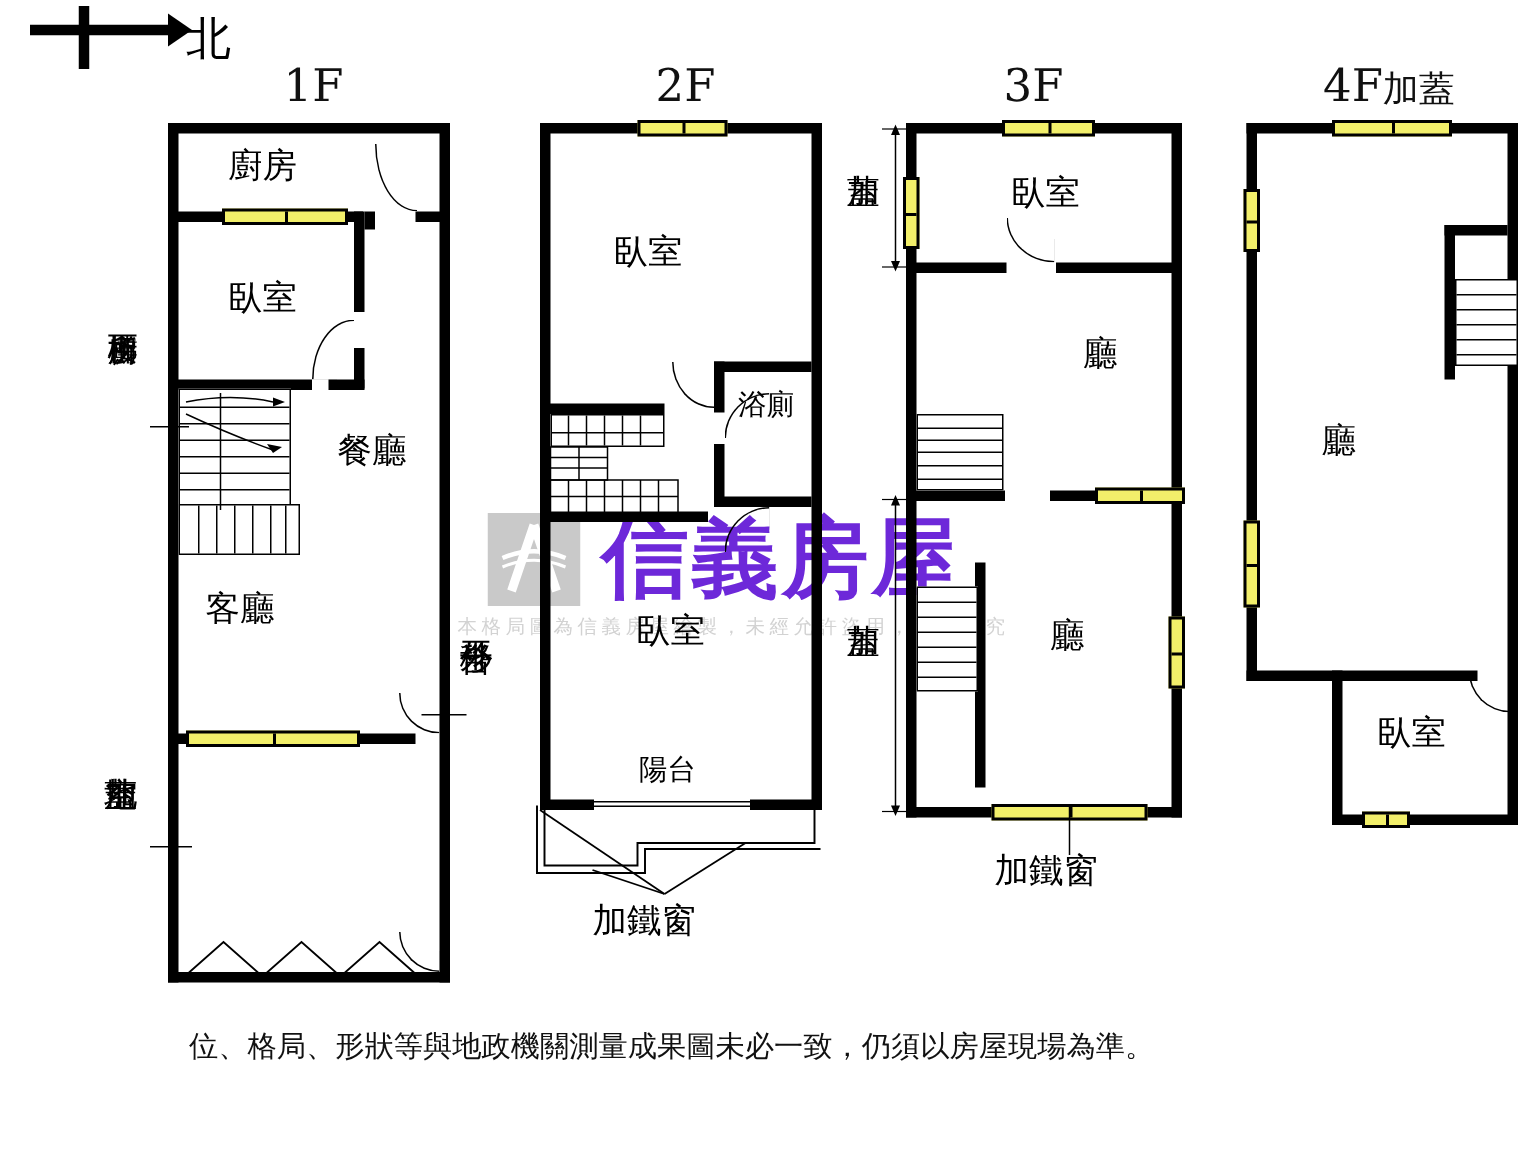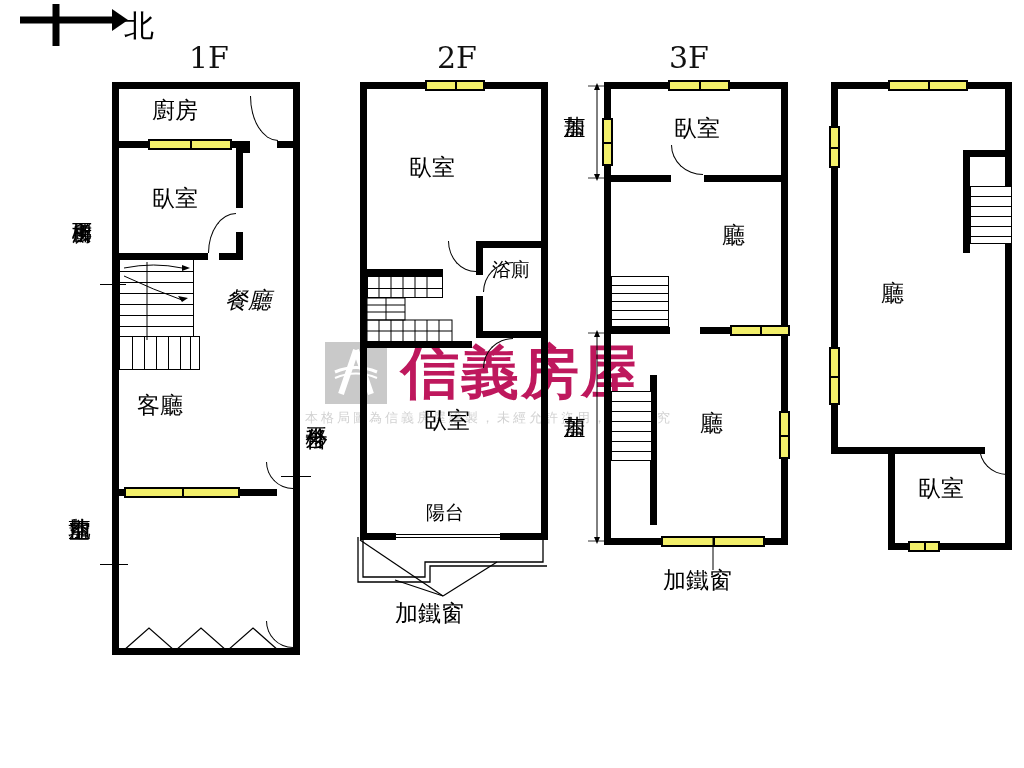--- a/index.html
+++ b/index.html
@@ -2,21 +2,21 @@
 <html><head>
 <meta charset="utf-8">
 <style>
   html,body{margin:0;padding:0;background:#ffffff;}
   body{width:1024px;height:768px;position:relative;overflow:hidden;
        font-family:"DejaVu Serif","Liberation Serif",serif;color:#111;}
   .stage{position:absolute;left:0;top:0;width:1024px;height:768px;}
 
   
   .wm{position:absolute;left:325px;top:338px;width:380px;height:70px;
-      display:flex;align-items:center;gap:14px;color:#be185d;
+      display:flex;align-items:center;gap:14px;color:#6d28d9;
       font-family:"DejaVu Sans","Liberation Sans",sans-serif;
       font-weight:bold;font-size:58px;letter-spacing:2px;
       pointer-events:none;user-select:none;}
   .wm-logo{width:62px;height:62px;position:relative;flex:none;}
   .wm-note{position:absolute;left:305px;top:409px;width:420px;
            color:#d2d2d2;font-size:13px;letter-spacing:3px;
            font-family:"DejaVu Sans","Liberation Sans",sans-serif;
            white-space:nowrap;pointer-events:none;user-select:none;}
 
   
@@ -146,21 +146,21 @@
       <line x1="147" y1="262" x2="147" y2="340" stroke="#000" stroke-width="1"></line>
     </svg>
 
     <svg class="ov">
       <polyline points="123,651 149,628 175,651 201,628 227,651 253,628 279,651" fill="none" stroke="#000" stroke-width="1.2"></polyline>
       <line x1="123" y1="652" x2="279" y2="652" stroke="#000" stroke-width="3"></line>
     </svg>
 
     <div class="lbl" style="left:152px;top:95px;">廚房</div>
     <div class="lbl" style="left:152px;top:183px;">臥室</div>
-    <div class="lbl" style="left:225px;top:285px;font-style:italic;">餐廳</div>
+    <div class="lbl" style="left:225px;top:285px;">餐廳</div>
     <div class="lbl" style="left:137px;top:390px;">客廳</div>
 
     <div class="vlbl" style="left:72px;top:207px;font-size:20px;">樓梯下廁所</div>
     <div class="line" style="left:100px;top:284px;width:26px;"></div>
 
     <div class="vlbl" style="left:68px;top:500px;font-size:22px;">空地加蓋</div>
     <div class="line" style="left:100px;top:564px;width:28px;"></div>
 
     <div class="vlbl" style="left:305px;top:410px;font-size:22px;">平台外移</div>
     <div class="line" style="left:281px;top:476px;width:30px;"></div>
@@ -311,20 +311,23 @@
 
     <div class="vlbl" style="left:563px;top:98px;font-size:22px;">加蓋</div>
     <div class="vlbl" style="left:563px;top:398px;font-size:22px;">加蓋</div>
 
     <div class="lbl" style="left:674px;top:113px;">臥室</div>
     <div class="lbl" style="left:722px;top:220px;">廳</div>
     <div class="lbl" style="left:700px;top:408px;">廳</div>
     <div class="lbl" style="left:663px;top:565px;">加鐵窗</div>
   </div>
 
+  <div class="flr" style="left:882px;top:40px;">
+    <span>4F</span><span class="suf">加蓋</span>
+  </div>
 
   <div>
 
     <div class="w" style="left:831px;top:82px;width:181px;height:7px;"></div>
     <div class="w" style="left:831px;top:82px;width:7px;height:372px;"></div>
     <div class="w" style="left:1005px;top:82px;width:7px;height:468px;"></div>
 
     <div class="w" style="left:831px;top:447px;width:154px;height:7px;"></div>
 
     <div class="w" style="left:888px;top:447px;width:7px;height:103px;"></div>
@@ -353,15 +356,16 @@
         <i class="mull"></i>
       </div>
 
     <div class="door bl" style="left:979px;top:447px;width:28px;height:28px;"></div>
 
     <div class="lbl" style="left:881px;top:278px;">廳</div>
     <div class="lbl" style="left:918px;top:473px;">臥室</div>
   </div>
 
   <div class="disc">
+    <div>位、格局、形狀等與地政機關測量成果圖未必一致，仍須以房屋現場為準。</div>
   </div>
 
 </div>
 
 </body></html>

